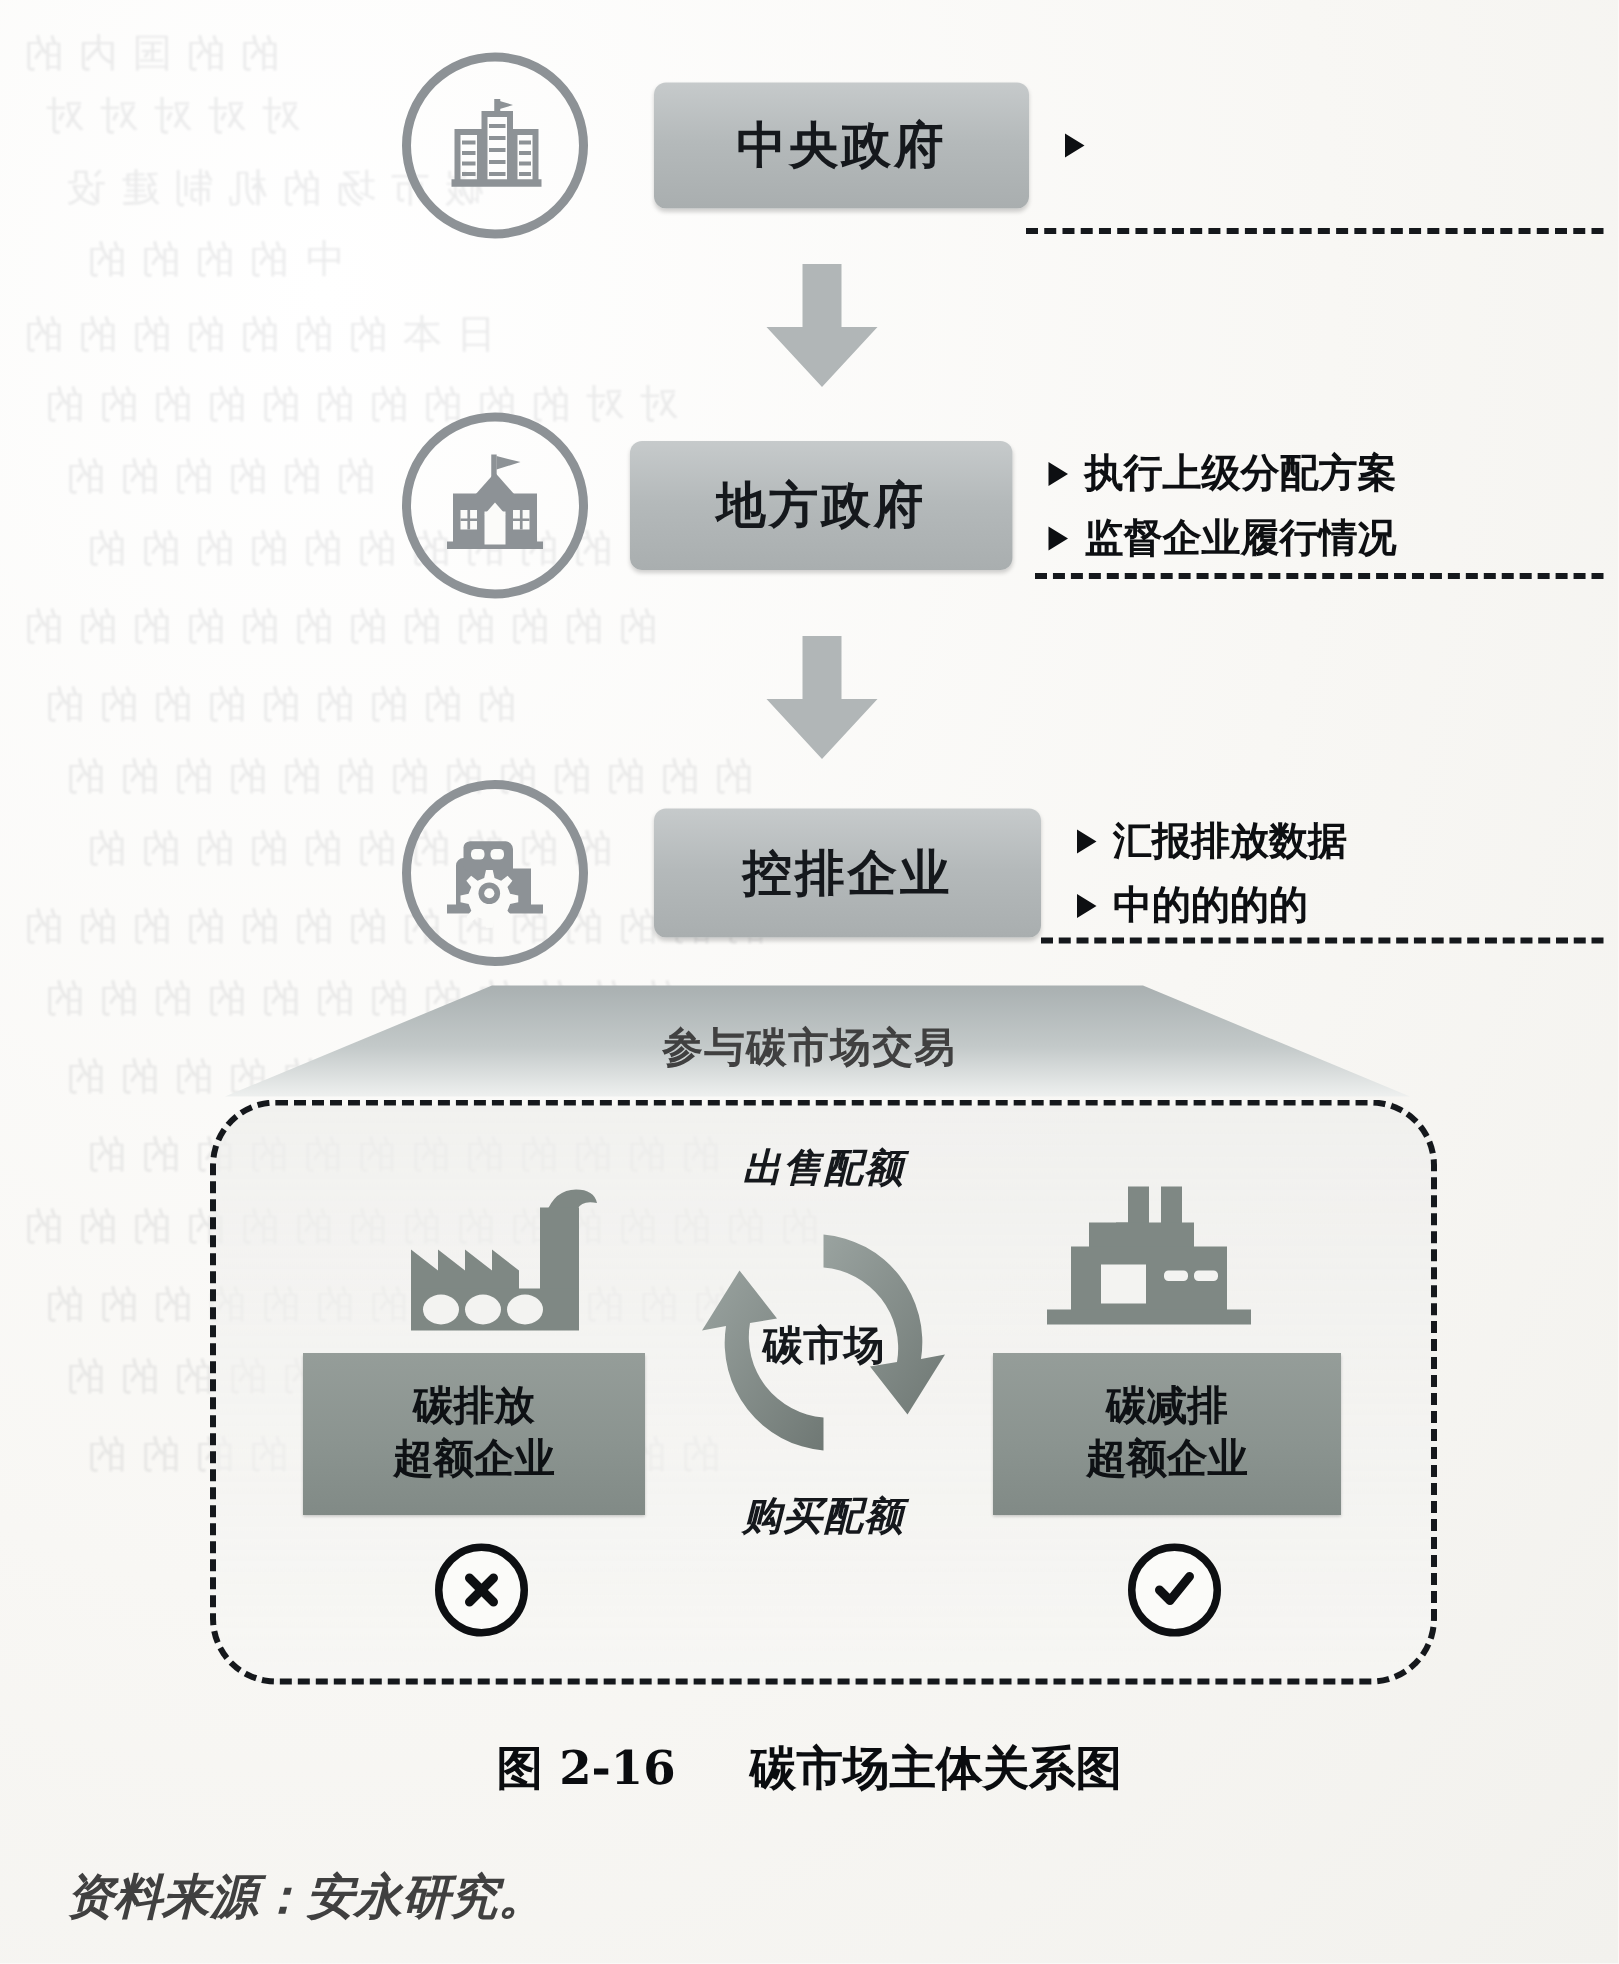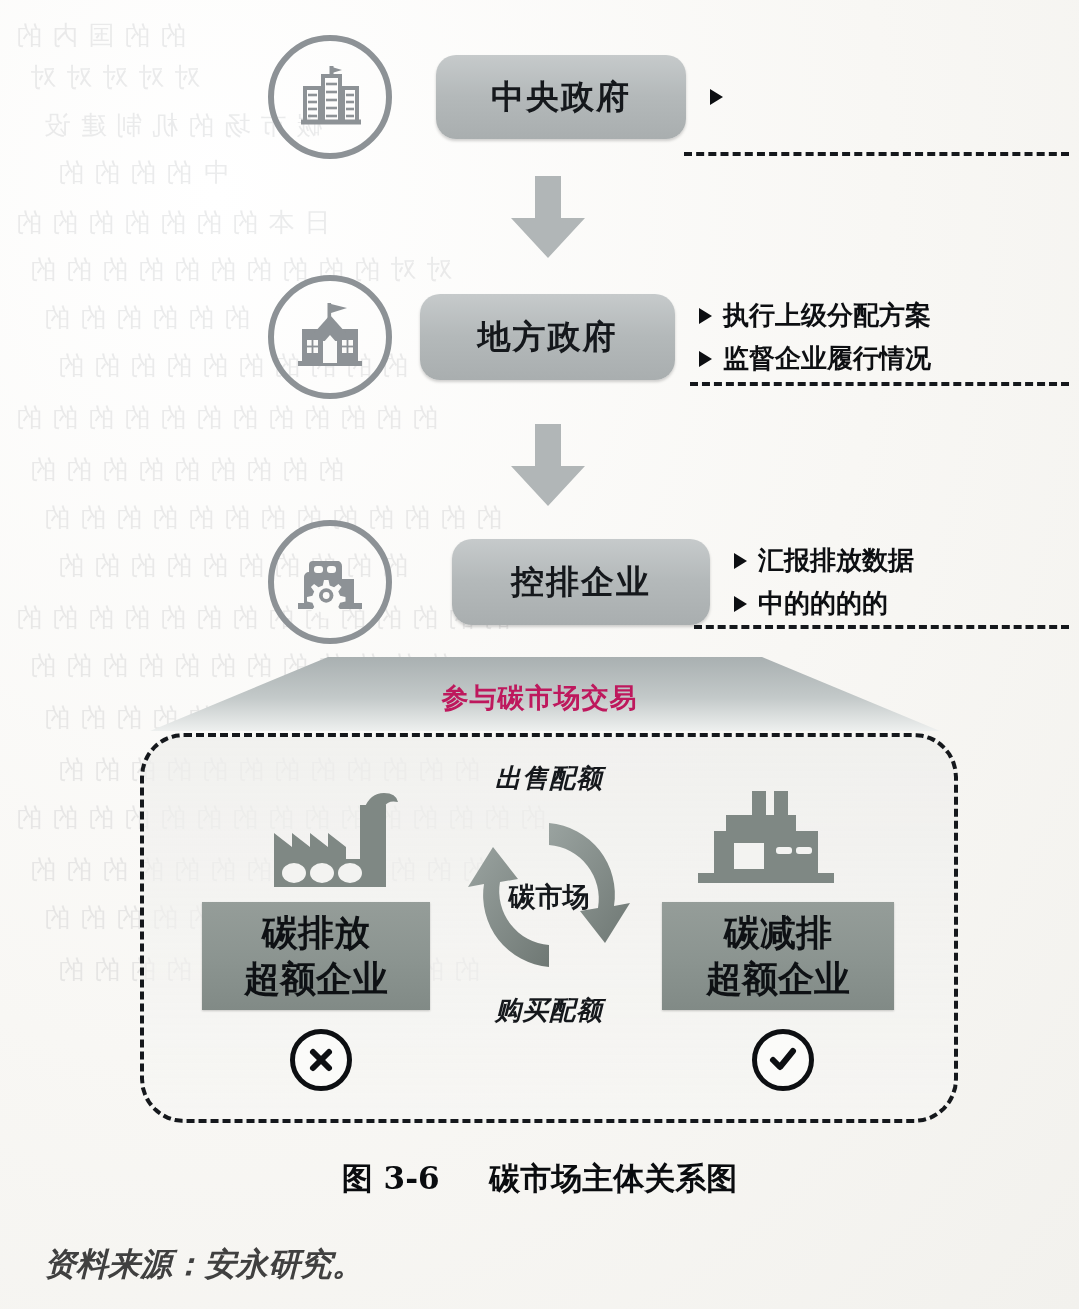--- a/index.html
+++ b/index.html
@@ -24,21 +24,21 @@
 
   
   .tier{position:absolute;display:flex;align-items:center;}
   .circle-icon{
     width:112px;height:112px;border-radius:50%;
     border:6px solid #8d9296;
     display:flex;align-items:center;justify-content:center;
     flex:0 0 auto;background:transparent;
   }
   .pill{
-    border-radius:20px;
+    border-radius:8px;
     background:linear-gradient(180deg,#c6cacb 0%,#b4b9ba 48%,#a9aeaf 100%);
     box-shadow:0 2px 3px rgba(0,0,0,.18);
     display:flex;align-items:center;justify-content:center;
     color:#15181c;font-weight:700;
     font-family:Liberation Sans, sans-serif;
   }
   .duties{display:flex;flex-direction:column;justify-content:center;gap:8px;
     margin-left:24px;}
   .duty{display:flex;align-items:center;gap:11px;
     font-size:26px;font-weight:700;color:#0d0f12;
@@ -47,30 +47,30 @@
     border-top:8px solid transparent;border-bottom:8px solid transparent;
     flex:0 0 auto;}
   .hdash{position:absolute;border-top:4px dashed #15181c;}
 
   
   .dnarrow{position:absolute;}
 
   
   #trap{position:absolute;left:150px;top:655px;width:790px;height:78px;}
   #trapLabel{position:absolute;left:0;right:0;top:680px;text-align:center;
-    font-size:27px;font-weight:700;color:#be185d;
+    font-size:27px;font-weight:700;color:#404040;
     font-family:"DejaVu Sans",sans-serif;letter-spacing:1px;z-index:3;}
 
   
   #panel{position:absolute;left:140px;top:733px;width:810px;height:382px;
     border:4px dashed #15181c;border-radius:44px;
     background:linear-gradient(180deg,rgba(238,238,236,.75),rgba(246,246,244,.55));}
   .entbox{position:absolute;
     background:linear-gradient(180deg,#959d99 0%,#8b9490 55%,#818a86 100%);
-    color:#0e1114;font-weight:700;font-size:36px;line-height:1.28;
+    color:#0e1114;font-weight:700;font-size:27px;line-height:1.28;
     text-align:center;display:flex;align-items:center;justify-content:center;
     font-family:"DejaVu Sans",sans-serif;
     box-shadow:0 1px 2px rgba(0,0,0,.2);}
   .statuscircle{position:absolute;width:52px;height:52px;border-radius:50%;
     border:5px solid #0d0f12;display:flex;align-items:center;
     justify-content:center;background:#fbfbf9;}
   .cyc-label{position:absolute;width:100%;text-align:center;
     font-size:26px;font-weight:700;font-style:italic;color:#15181c;
     font-family:"DejaVu Sans",sans-serif;letter-spacing:1px;}
   #cycCenter{position:absolute;width:100%;text-align:center;
@@ -221,21 +221,21 @@
         <g fill="#fbfbf9">
           <path d="M31 35 l4.5 0 1.2 5.4 4.4 1.8 4.3-3.3 3.2 3.2 -3.3 4.3 1.8 4.4 5.4 1.2
                    0 4.5 -5.4 1.2 -1.8 4.4 3.3 4.3 -3.2 3.2 -4.3-3.3 -4.4 1.8 -1.2 5.4
                    -4.5 0 -1.2-5.4 -4.4-1.8 -4.3 3.3 -3.2-3.2 3.3-4.3 -1.8-4.4 -5.4-1.2
                    0-4.5 5.4-1.2 1.8-4.4 -3.3-4.3 3.2-3.2 4.3 3.3 4.4-1.8 z"></path>
         </g>
         <circle cx="33.2" cy="50.5" r="7.2" fill="#8d9296"></circle>
         <circle cx="33.2" cy="50.5" r="3.4" fill="#fbfbf9"></circle>
       </svg>
     </div>
-    <div class="pill" style="width:258px;height:86px;font-size:33px;margin-left:60px;letter-spacing:2px;">
+    <div class="pill" style="width:258px;height:86px;font-size:33px;margin-left:44px;letter-spacing:2px;">
       <span>控排企业</span>
     </div>
     <div class="duties">
       <div class="duty">
         <span class="tri"></span>
         <span>汇报排放数据</span>
       </div>
       <div class="duty">
         <span class="tri"></span>
         <span>中的的的的</span>
@@ -334,19 +334,19 @@
       </div>
     </div>
     <div class="statuscircle" style="left:608px;top:292px;">
       <svg width="32" height="32" viewBox="0 0 32 32">
         <path d="M6 16 L13 23 L26 7" fill="none" stroke="#0d0f12" stroke-width="6" stroke-linecap="round" stroke-linejoin="round"></path>
       </svg>
     </div>
   </div>
 
   <div id="caption">
-    <span>图 3-6</span>
+    <span>图 2-16</span>
     <span class="gap"></span>
     <span>碳市场主体关系图</span>
   </div>
   <div id="source">资料来源：安永研究。</div>
 
 </div>
 
 </body></html>

